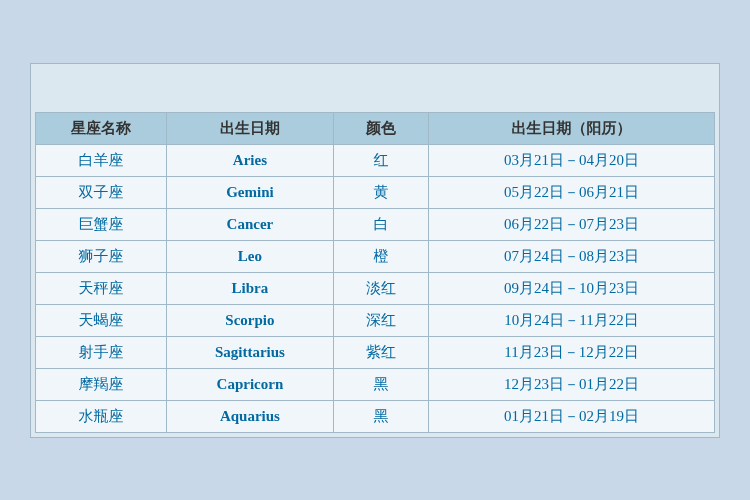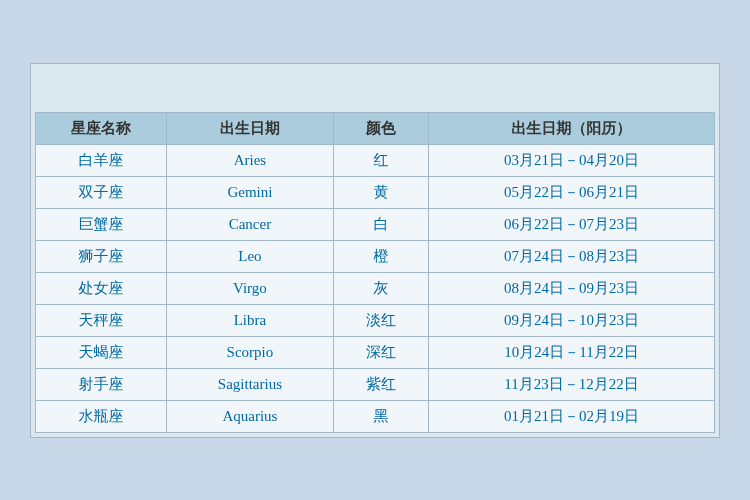--- a/index.html
+++ b/index.html
@@ -41,20 +41,21 @@
       font-size: 15px;
     }
     tbody tr {
       background-color: #f0f6fa;
     }
     td:nth-child(1) {
       width: 110px;
     }
     td:nth-child(2) {
       width: 140px;
+      font-weight: bold;
     }
     td:nth-child(3) {
       width: 80px;
     }
     td:nth-child(4) {
       width: 240px;
     }
   </style>
 </head>
 <body>
@@ -88,44 +89,44 @@
           <td>白</td>
           <td>06月22日－07月23日</td>
         </tr>
         <tr>
           <td>狮子座</td>
           <td>Leo</td>
           <td>橙</td>
           <td>07月24日－08月23日</td>
         </tr>
         <tr>
-          <td>处女座</td>
-          <td>Virgo</td>
-          <td>灰</td>
-          <td>08月24日－09月23日</td>
-        </tr>
-        <tr>
           <td>天秤座</td>
           <td>Libra</td>
           <td>淡红</td>
           <td>09月24日－10月23日</td>
         </tr>
         <tr>
           <td>天蝎座</td>
           <td>Scorpio</td>
           <td>深红</td>
           <td>10月24日－11月22日</td>
         </tr>
         <tr>
           <td>射手座</td>
           <td>Sagittarius</td>
           <td>紫红</td>
           <td>11月23日－12月22日</td>
         </tr>
         <tr>
+          <td>摩羯座</td>
+          <td>Capricorn</td>
+          <td>黑</td>
+          <td>12月23日－01月22日</td>
+        </tr>
+        <tr>
           <td>水瓶座</td>
           <td>Aquarius</td>
           <td>黑</td>
           <td>01月21日－02月19日</td>
         </tr>
       </tbody>
   </table>
 </div>
 
 </body></html>

